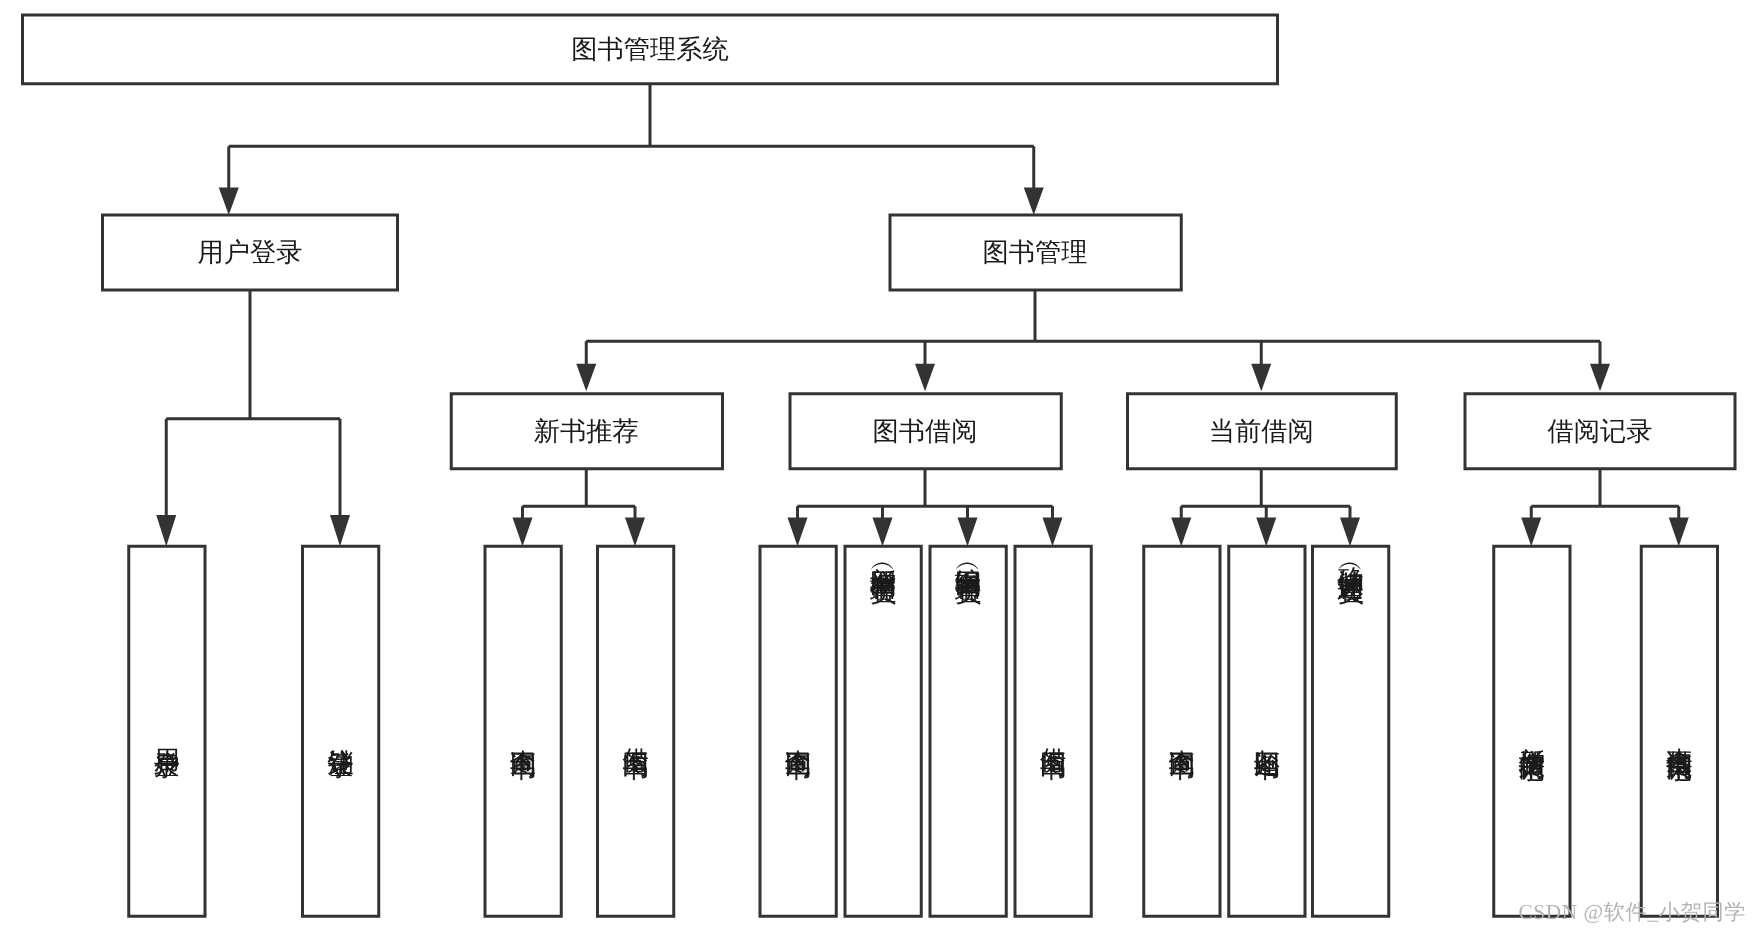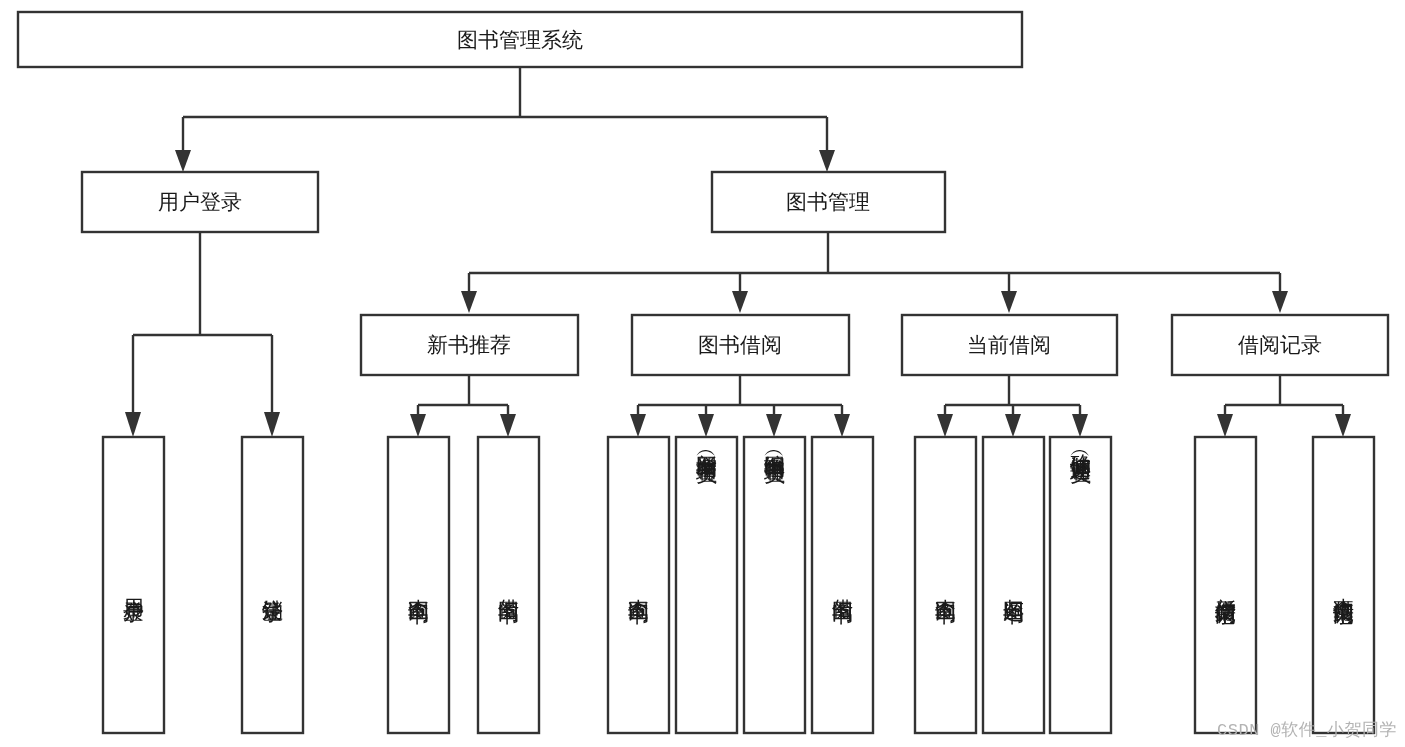--- a/index.html
+++ b/index.html
@@ -62,21 +62,21 @@
     font-size: 21px;
     line-height: 1.05;
     letter-spacing: 1.5px;
     color: #1a1a1a;
     white-space: nowrap;
   }
   .watermark {
     position: absolute;
     right: 8px;
     bottom: 6px;
-    font-family: Liberation Mono, monospace;
+    font-family: Liberation Serif, serif;
     font-size: 17px;
     color: #b3b3b3;
     letter-spacing: 0.5px;
     white-space: nowrap;
     pointer-events: none;
   }
 </style>
 </head>
 <body>
 

